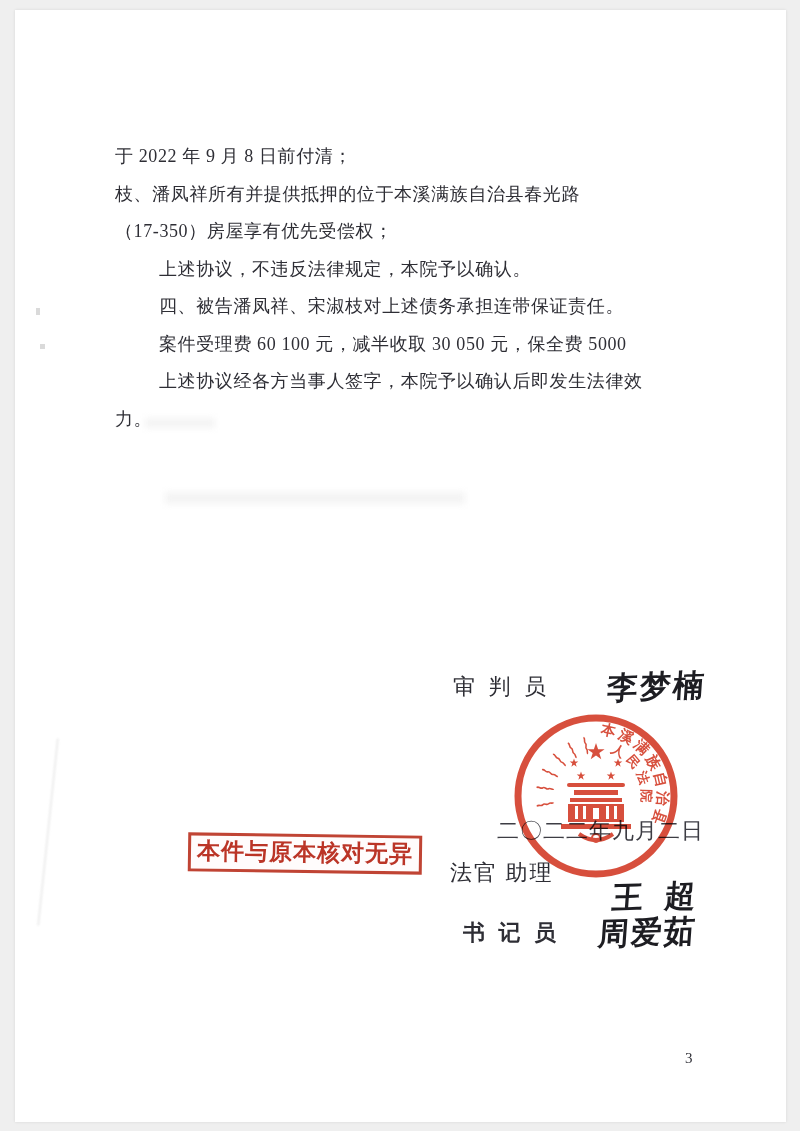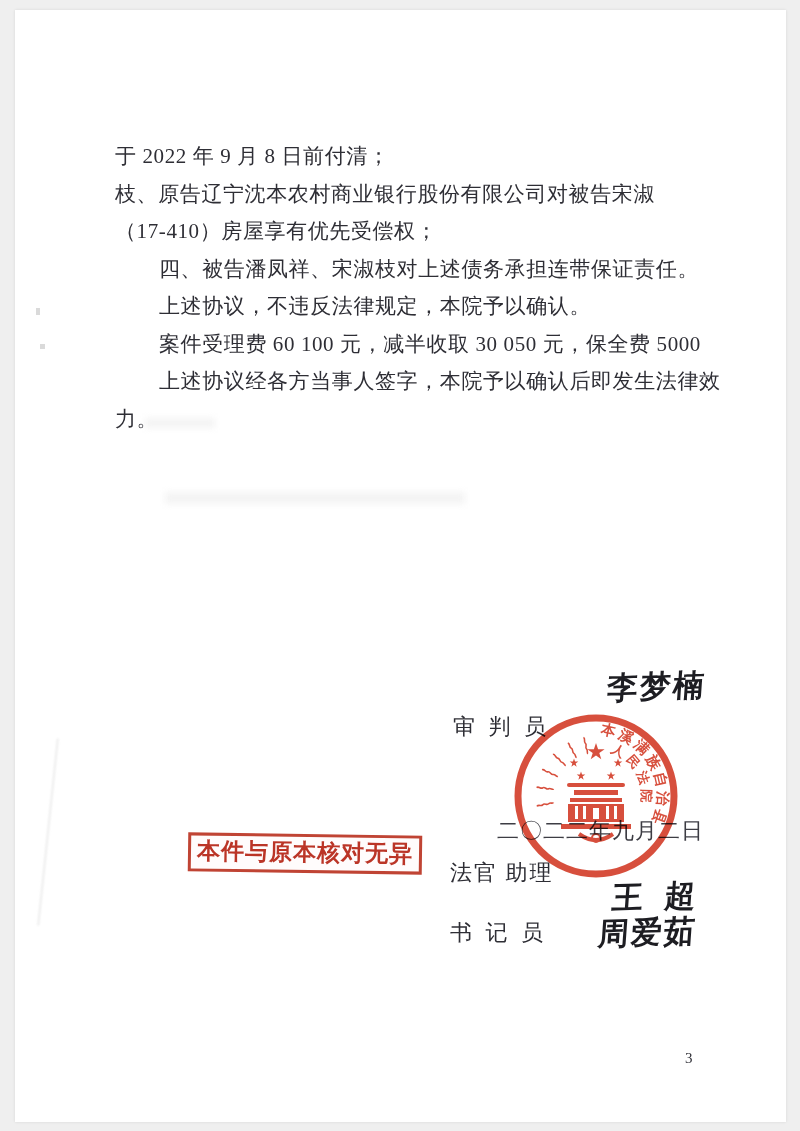--- a/index.html
+++ b/index.html
@@ -10,21 +10,21 @@
     position:relative;overflow:hidden;
   }
   .paper{
     position:absolute;left:15px;top:10px;right:14px;bottom:9px;
     background:#ffffff;
     box-shadow:0 0 3px rgba(0,0,0,.10);
   }
   
   .textblock{
     position:absolute;left:100px;top:128px;width:600px;
-    font-size:21px;line-height:37.5px;color:#2e2e35;
+    font-size:18px;line-height:37.5px;color:#2e2e35;
     letter-spacing:0.6px;
   }
   .line{height:37.5px;white-space:pre;}
   .line.ind{text-indent:44px;}
   
   .sig-label{
     position:absolute;font-size:22px;color:#2e2e35;white-space:pre;
     letter-spacing:4px;
   }
   .sig-name{
@@ -64,30 +64,30 @@
   .smudge{position:absolute;background:#f4f4f4;filter:blur(3px);}
   .speck{position:absolute;background:#bdbdbd;opacity:.55;filter:blur(.5px);}
 </style>
 </head>
 <body>
 
 <div class="paper">
 
   <div class="textblock">
     <div class="line">于 2022 年 9 月 8 日前付清；</div>
-    <div class="line">枝、原告辽宁沈本农村商业银行股份有限公司对被告宋淑</div>
-    <div class="line">（17-410）房屋享有优先受偿权；</div>
+    <div class="line">枝、潘凤祥所有并提供抵押的位于本溪满族自治县春光路</div>
+    <div class="line">（17-350）房屋享有优先受偿权；</div>
+    <div class="line ind">上述协议，不违反法律规定，本院予以确认。</div>
     <div class="line ind">四、被告潘凤祥、宋淑枝对上述债务承担连带保证责任。</div>
-    <div class="line ind">上述协议，不违反法律规定，本院予以确认。</div>
     <div class="line ind">案件受理费 60 100 元，减半收取 30 050 元，保全费 5000</div>
     <div class="line ind">上述协议经各方当事人签字，本院予以确认后即发生法律效</div>
     <div class="line">力。</div>
   </div>
 
-  <div class="sig-label" style="left:438px;top:662px;margin-top:40px;">审 判 员</div>
+  <div class="sig-label" style="left:438px;top:662px;">审 判 员</div>
   <div class="sig-name" style="left:592px;top:656px;">李梦楠</div>
 
   <div class="date-line">二〇二二年九月二日</div>
 
   <svg class="seal" viewBox="0 0 170 170" aria-hidden="true">
     <defs>
       <path id="arcO" d="M89.3,23.2 A62,62 0 0 1 139.7,114.1" fill="none"></path>
       <path id="arcI" d="M99.2,41.3 A46,46 0 0 1 130,94.6" fill="none"></path>
       <polygon id="st" points="0,-9 2.1,-2.8 8.6,-2.8 3.3,1.1 5.3,7.3 0,3.5 -5.3,7.3 -3.3,1.1 -8.6,-2.8 -2.1,-2.8"></polygon>
     </defs>
@@ -144,21 +144,21 @@
         <circle cx="85" cy="127" r="4" fill="none" stroke="#d4402c" stroke-width="2"></circle>
       </g>
     </g>
   </svg>
 
   <div class="verify-stamp">本件与原本核对无异</div>
 
   <div class="sig-label" style="left:435px;top:848px;letter-spacing:2px;">法官 助理</div>
   <div class="sig-name" style="left:597px;top:866px;">王  超</div>
 
-  <div class="sig-label" style="left:435px;top:908px;">书 记 员</div>
+  <div class="sig-label" style="left:448px;top:908px;font-weight:bold;">书 记 员</div>
   <div class="sig-name" style="left:583px;top:902px;">周爱茹</div>
 
   <div class="pagenum">3</div>
 
   <div class="crease"></div>
   <div class="smudge" style="left:150px;top:482px;width:300px;height:12px;"></div>
   <div class="smudge" style="left:130px;top:408px;width:70px;height:10px;"></div>
   <div class="speck" style="left:21px;top:298px;width:4px;height:7px;"></div>
   <div class="speck" style="left:25px;top:334px;width:5px;height:5px;"></div>
 </div>

